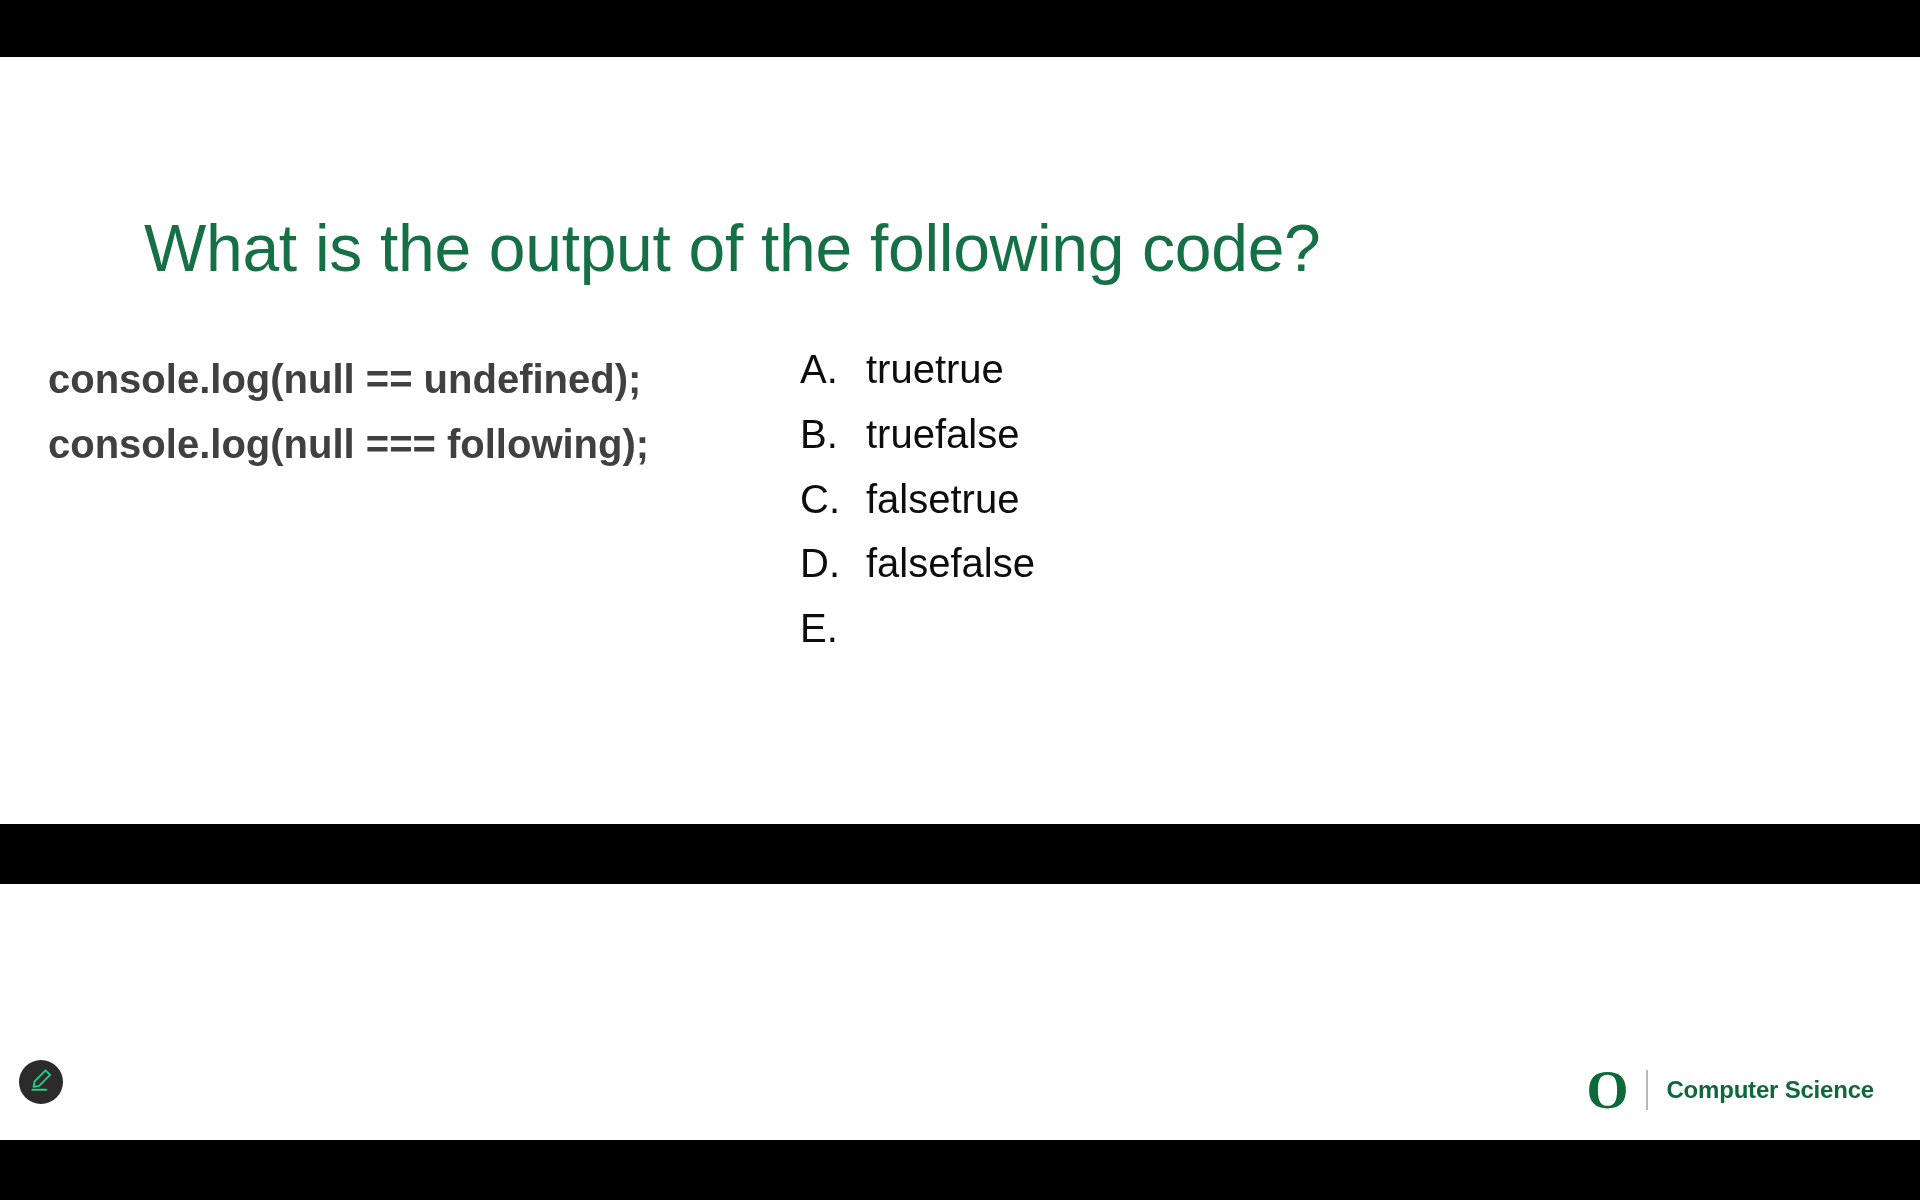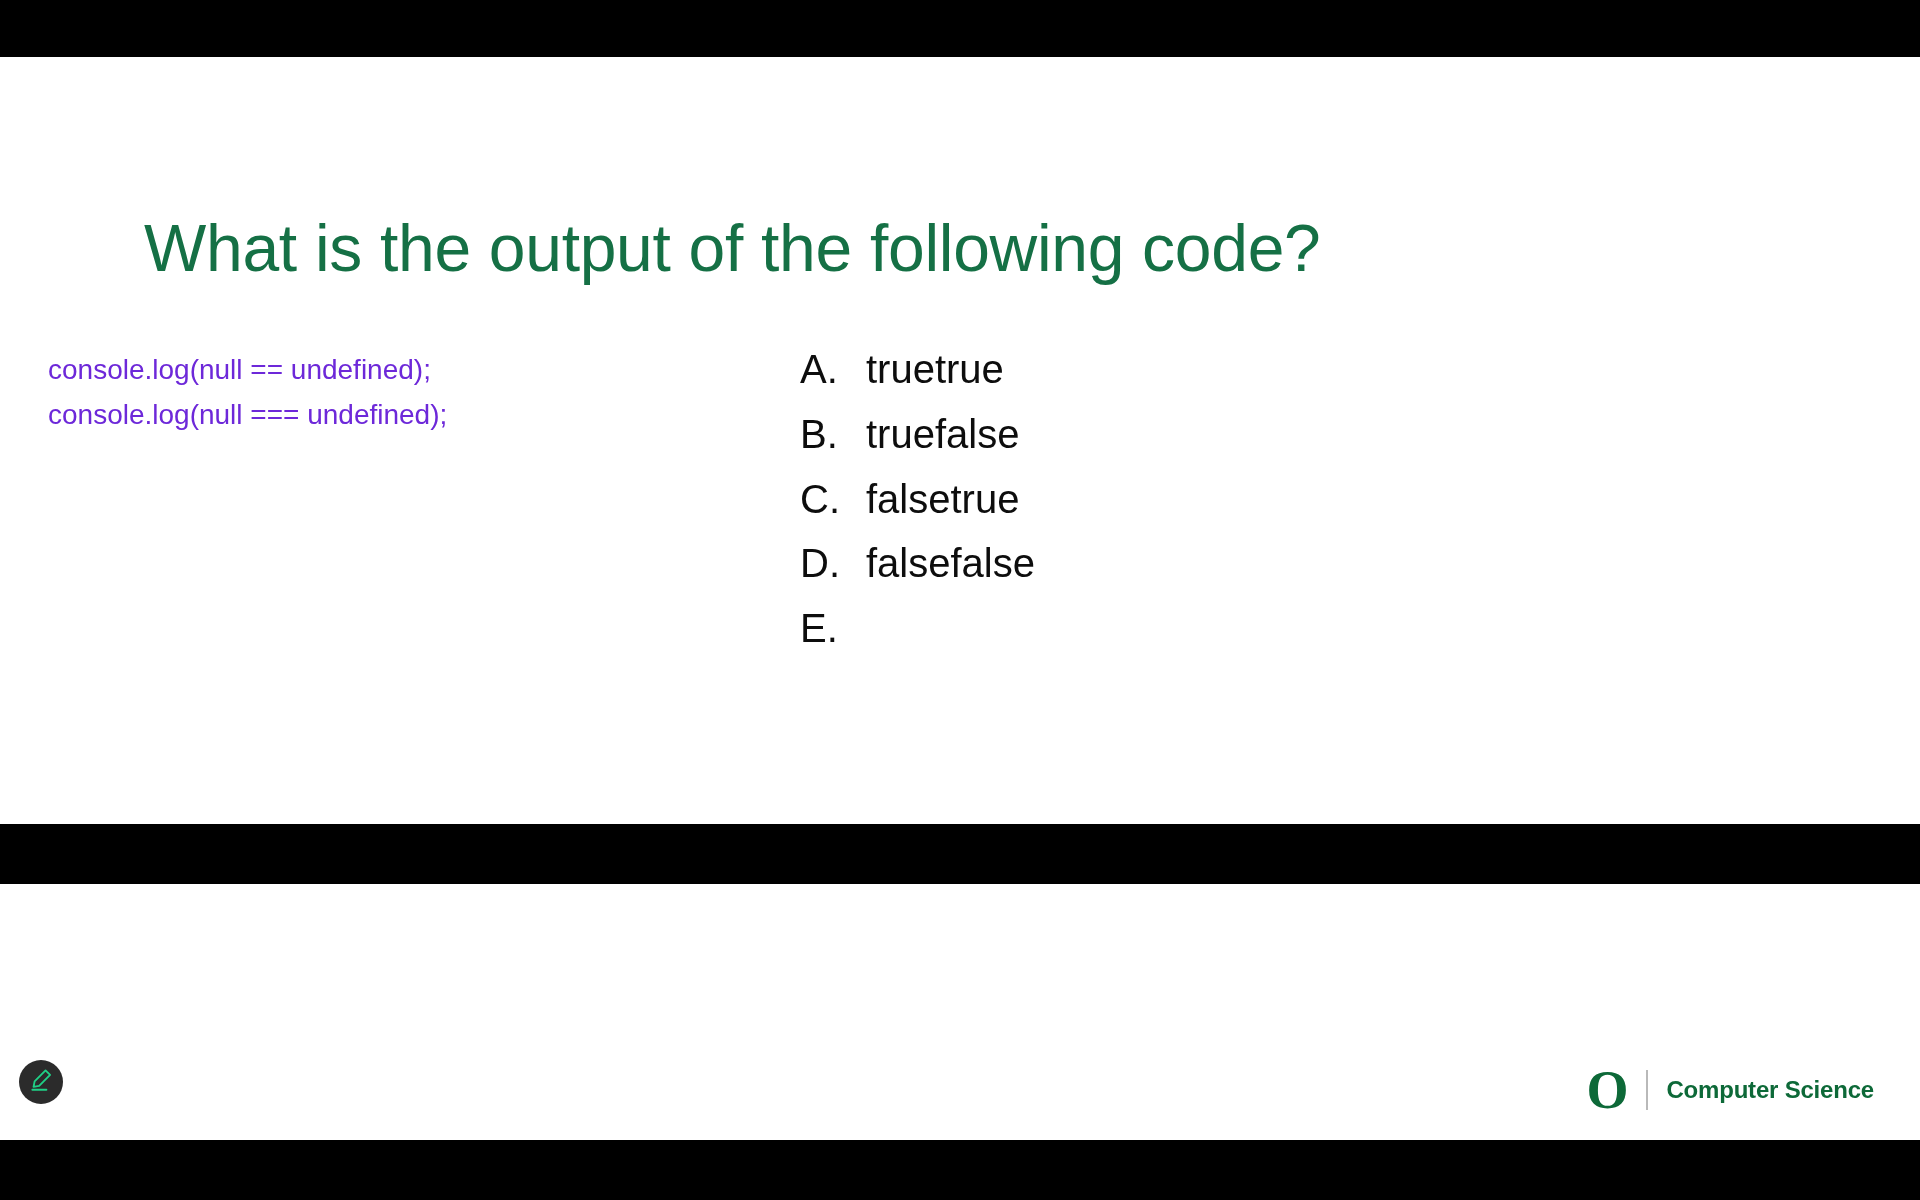--- a/index.html
+++ b/index.html
@@ -62,25 +62,25 @@
   }
 
   
   #code-block {
     position: absolute;
     left: 48px;
     top: 290px;
     width: 700px;
   }
   .code-line {
-    font-size: 28px;
+    font-size: 40px;
     line-height: 1.62;
-    color: #6d28d9;
-    white-space: nowrap;
-    font-weight: 400;
+    color: #404040;
+    white-space: nowrap;
+    font-weight: 700;
   }
 
   
   #options {
     position: absolute;
     left: 800px;
     top: 288px;
     width: 700px;
   }
   .option {
@@ -160,21 +160,21 @@
 <div id="viewport">
 
   <div id="letterbox-top"></div>
 
   <div id="slide">
 
     <h1 id="slide-title">What is the output of the following code?</h1>
 
     <div id="code-block">
       <div class="code-line">console.log(null == undefined);</div>
-      <div class="code-line">console.log(null === undefined);</div>
+      <div class="code-line">console.log(null === following);</div>
     </div>
 
     <div id="options">
 
       <div class="option">
         <div class="option-letter">A.</div>
         <div class="option-lines">
           <div class="option-line">true</div>
           <div class="option-line">true</div>
         </div>

